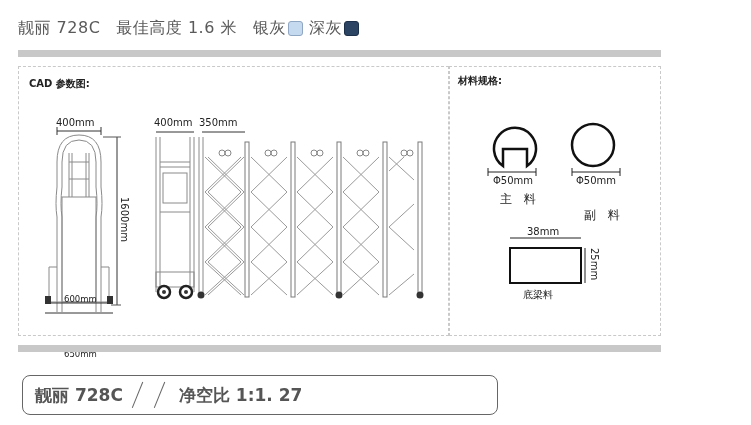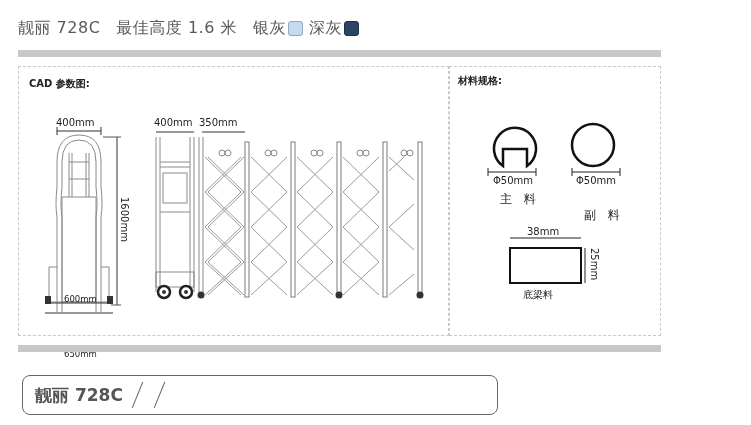--- a/index.html
+++ b/index.html
@@ -176,13 +176,14 @@
   <div class="dim vert" style="left:139px; top:181px;">25mm</div>
   <div class="dim" style="left:73px; top:221px;">底梁料</div>
 </div>
 
 <div class="bar bottom"></div>
 
 <div class="spec-pill">
   <span class="seg"><b>靓丽 728C</b></span>
   <span class="slash"></span>
   <span class="slash"></span>
+  <span class="seg"><b>净空比 1:1. 27</b></span>
 </div>
 
 </body></html>

